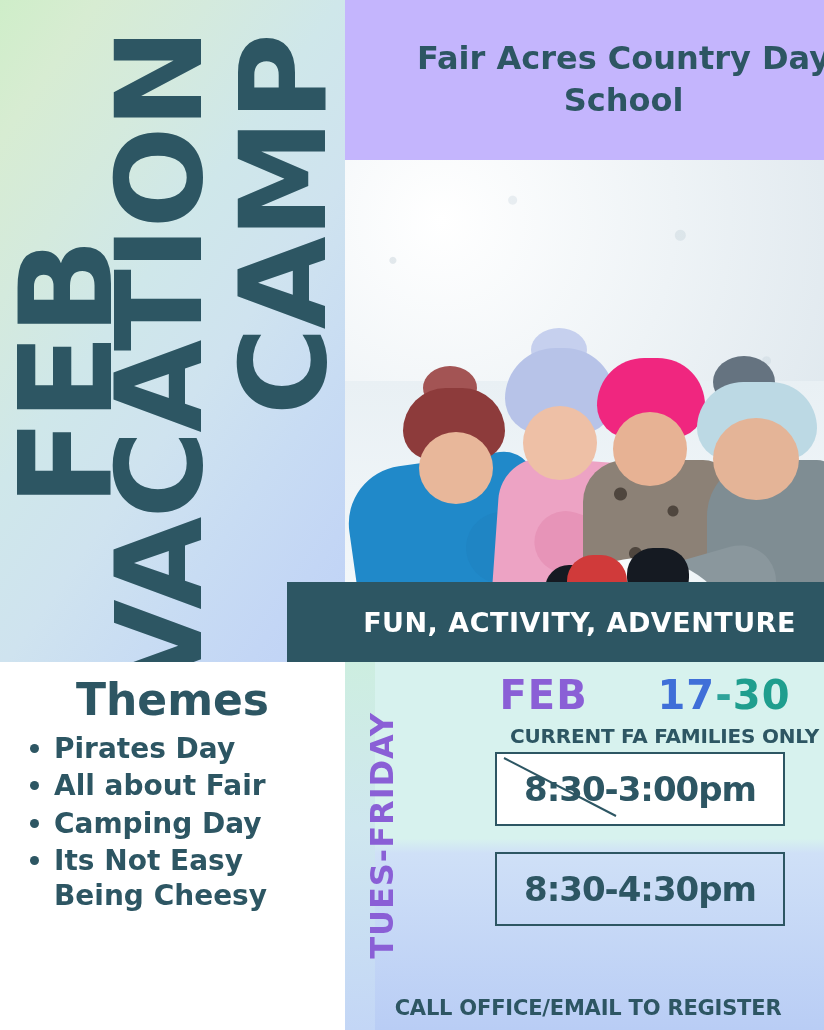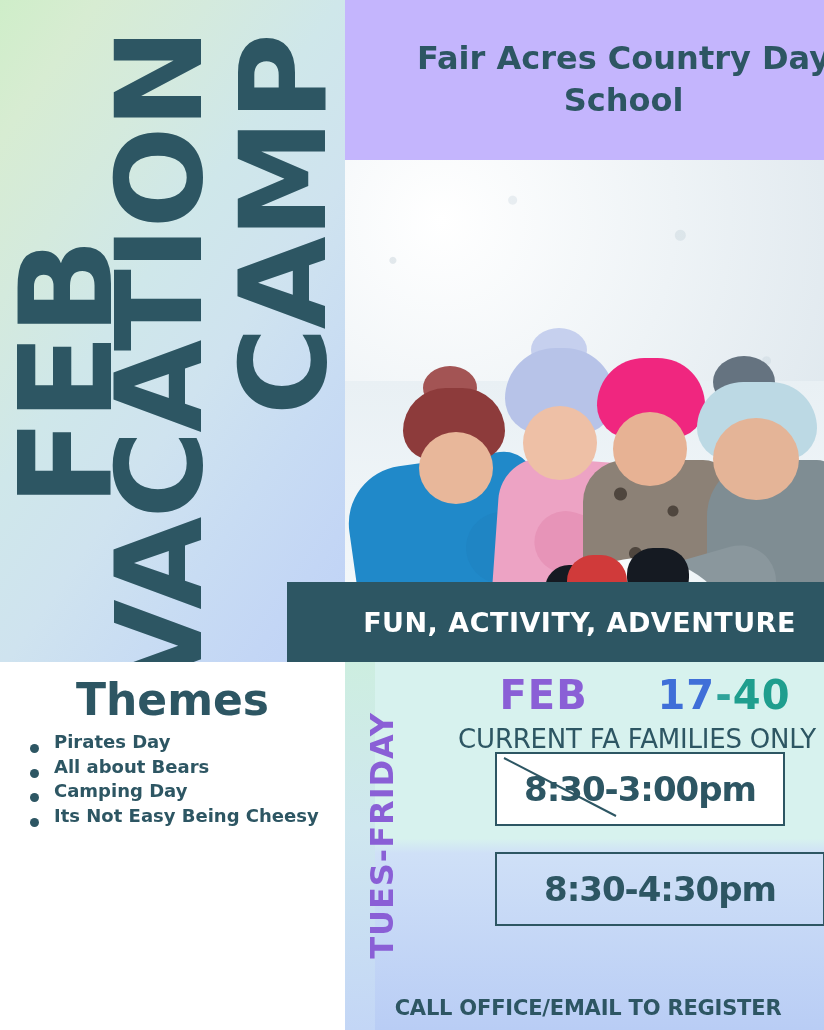--- a/index.html
+++ b/index.html
@@ -251,21 +251,21 @@
     font-family: "DejaVu Sans", sans-serif;
     margin-bottom: 6px;
   }
   .themes-list {
     list-style: none;
     padding-left: 18px;
     margin: 0;
   }
   .themes-list li {
     position: relative;
-    font-size: 18px;
+    font-size: 28px;
     font-weight: 600;
     color: #2d5663;
     line-height: 1.26;
     padding-left: 26px;
     margin-bottom: 2px;
     font-family: "DejaVu Sans", sans-serif;
   }
   .themes-list li::before {
     content: "";
     position: absolute;
@@ -304,23 +304,23 @@
   }
   .date-feb { color: #8a5fd6; }
   .date-17  { color: #3f6fd8; margin-left: 40px; }
   .date-dash{ color: #2fa39a; }
   .date-20  { color: #1f9e8e; }
 
   .families {
     position: absolute;
     left: 110px; top: 62px;
     width: 364px;
-    text-align: center;
-    font-size: 26px;
-    font-weight: 400;
+    text-align: right;
+    font-size: 20px;
+    font-weight: 700;
     color: #2d5663;
     font-family: "DejaVu Sans", sans-serif;
     letter-spacing: -0.2px;
   }
 
   .vert-days {
     position: absolute;
     left: 18px; top: 50px;
     writing-mode: vertical-rl;
     transform: rotate(180deg);
@@ -337,21 +337,21 @@
     display: flex; align-items: center; justify-content: center;
   }
   .time-box span {
     font-size: 34px;
     font-weight: 800;
     color: #2d5663;
     font-family: "DejaVu Sans", sans-serif;
     letter-spacing: -1px;
   }
   .time-1 { left: 150px; top: 90px; width: 290px; height: 74px; background: #ffffff; }
-  .time-2 { left: 150px; top: 190px; width: 330px; height: 74px; background: transparent; }
+  .time-2 { left: 150px; top: 190px; width: 290px; height: 74px; background: transparent; }
   .slash {
     position: absolute;
     left: 155px; top: 92px;
     width: 120px; height: 68px;
     pointer-events: none;
   }
 
   .call-line {
     position: absolute;
     left: 18px; bottom: 10px;
@@ -415,32 +415,32 @@
   </div>
 
   <div class="fun-banner">
     <span>FUN, ACTIVITY, ADVENTURE</span>
   </div>
 
   <div class="themes-panel">
     <div class="themes-title">Themes</div>
     <ul class="themes-list">
       <li>Pirates Day</li>
-      <li>All about Bears</li>
+      <li>All about Fair</li>
       <li>Camping Day</li>
       <li>Its Not Easy Being Cheesy</li>
     </ul>
   </div>
 
   <div class="details-panel">
     <div class="details-left-strip"></div>
 
     <div class="date-line">
       <span class="date-feb">FEB</span>
-      <span>&nbsp;</span><span class="date-17">17</span><span class="date-dash">-</span><span class="date-20">40</span>
+      <span>&nbsp;</span><span class="date-17">17</span><span class="date-dash">-</span><span class="date-20">30</span>
     </div>
 
     <div class="families">CURRENT FA FAMILIES ONLY</div>
 
     <div class="vert-days">TUES-FRIDAY</div>
 
     <div class="time-box time-1">
       <span>8:30-3:00pm</span>
     </div>
     <svg class="slash" viewBox="0 0 120 68">

